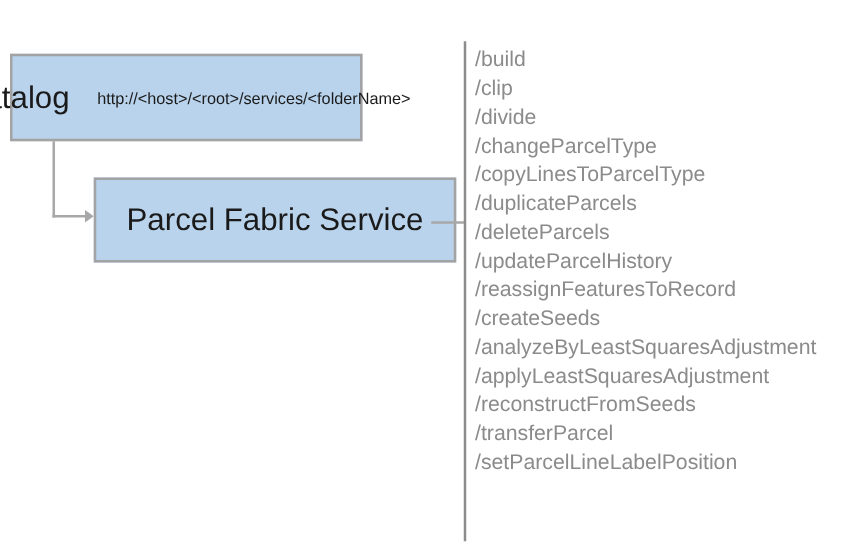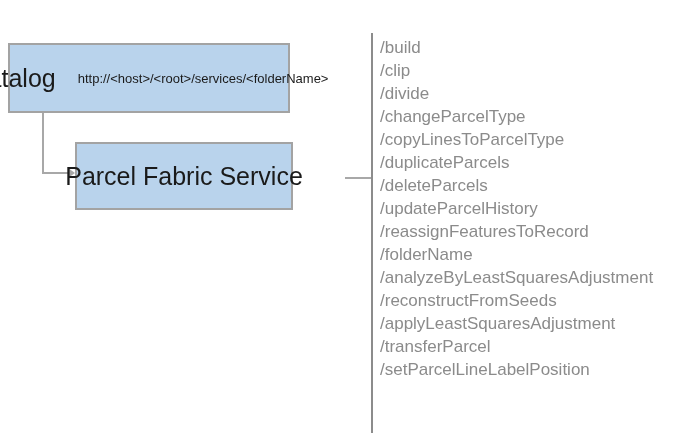--- a/index.html
+++ b/index.html
@@ -24,21 +24,21 @@
     position: absolute;
     background: var(--box-fill);
     border: 2px solid var(--box-border);
     display: flex;
     flex-direction: row;
     align-items: center;
     justify-content: center;
     text-align: center;
   }
   .catalog-box { left: 8px; top: 43px; width: 282px; height: 70px; }
-  .service-box { left: 75px; top: 142px; width: 218px; height: 68px; }
+  .service-box { left: 75px; top: 142px; width: 290px; height: 68px; }
   .node-title {
     font-size: 25px;
     line-height: 28px;
     color: var(--title-text);
     letter-spacing: 0px;
     white-space: nowrap;
   }
   .node-subtitle {
     font-size: 13px;
     line-height: 16px;
@@ -110,21 +110,21 @@
   <ul class="endpoints-list">
       <li class="endpoint-item">/build</li>
       <li class="endpoint-item">/clip</li>
       <li class="endpoint-item">/divide</li>
       <li class="endpoint-item">/changeParcelType</li>
       <li class="endpoint-item">/copyLinesToParcelType</li>
       <li class="endpoint-item">/duplicateParcels</li>
       <li class="endpoint-item">/deleteParcels</li>
       <li class="endpoint-item">/updateParcelHistory</li>
       <li class="endpoint-item">/reassignFeaturesToRecord</li>
-      <li class="endpoint-item">/folderName</li>
+      <li class="endpoint-item">/createSeeds</li>
       <li class="endpoint-item">/analyzeByLeastSquaresAdjustment</li>
+      <li class="endpoint-item">/applyLeastSquaresAdjustment</li>
       <li class="endpoint-item">/reconstructFromSeeds</li>
-      <li class="endpoint-item">/applyLeastSquaresAdjustment</li>
       <li class="endpoint-item">/transferParcel</li>
       <li class="endpoint-item">/setParcelLineLabelPosition</li>
     </ul>
 
 </div>
 
 </body></html>

